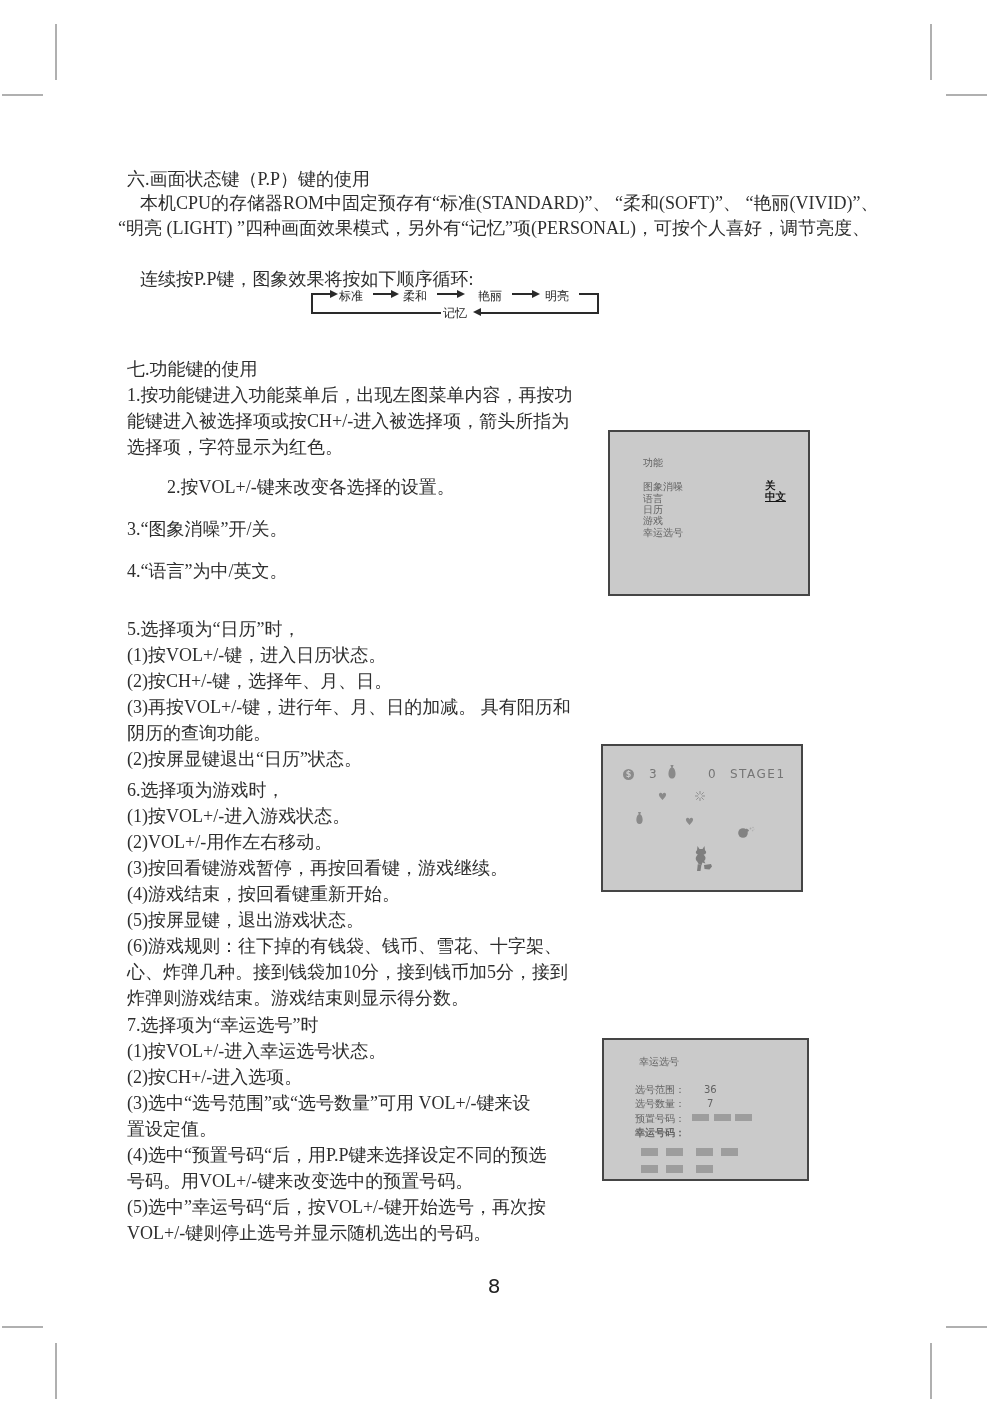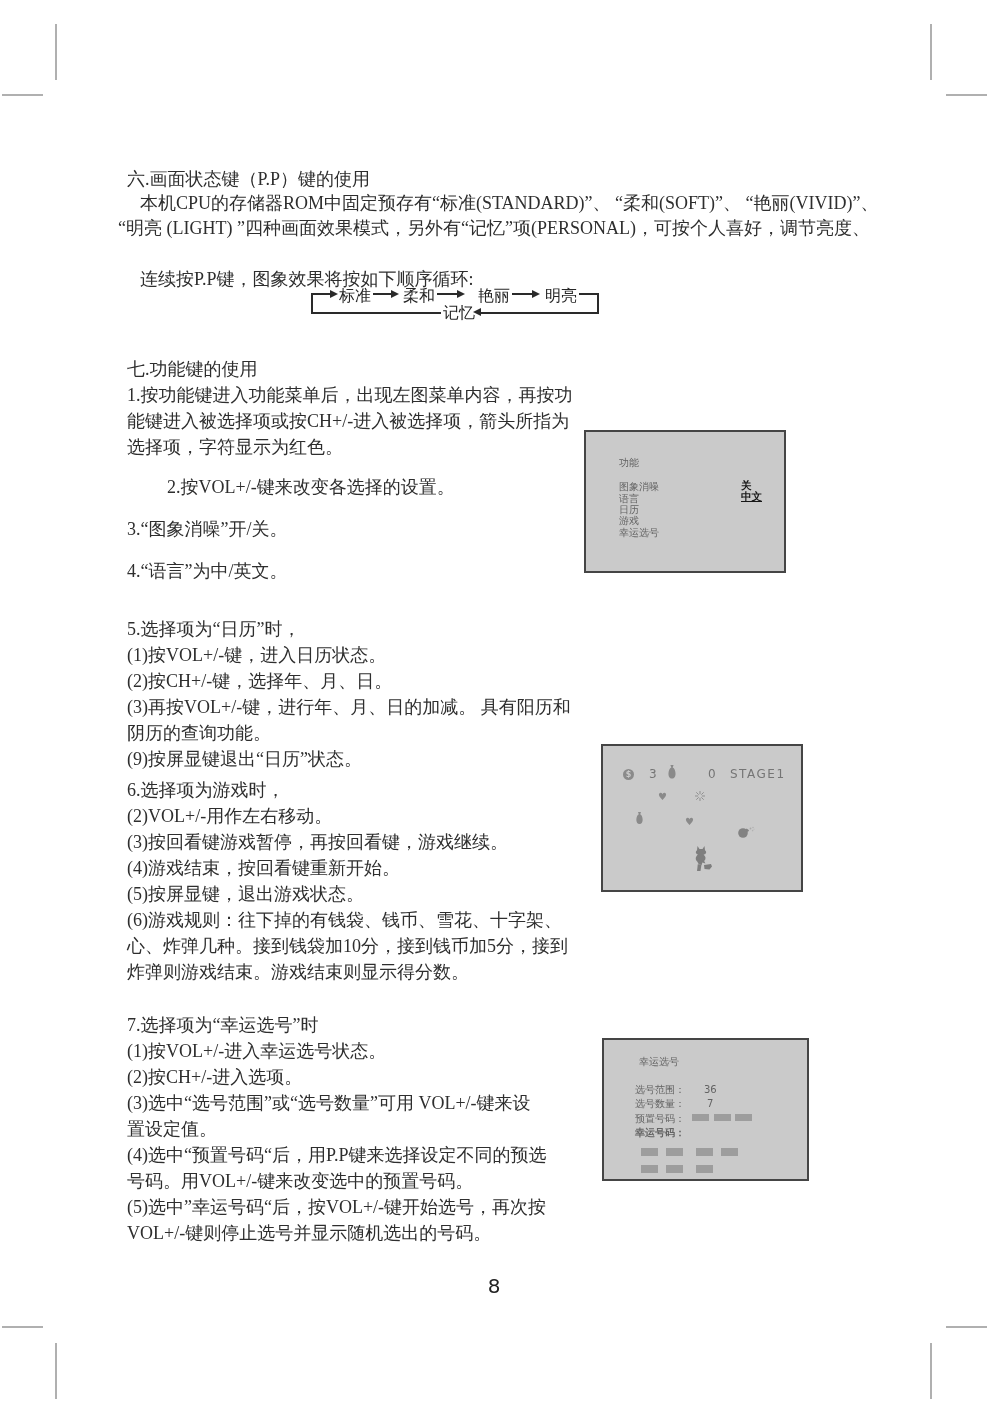--- a/index.html
+++ b/index.html
@@ -9,21 +9,21 @@
   
   .blk{position:absolute;left:127px;}
   .ln{font-size:18px;line-height:26px;height:26px;white-space:nowrap;}
   .lh25 .ln{line-height:25px;height:25px;}
   .indent{text-indent:13px;}
   .qhang{margin-left:-9px;}
   
   .mark{position:absolute;background:#b0b0b0;}
   
   .diagram{position:absolute;left:305px;top:285px;width:300px;height:46px;}
-  .dnode{position:absolute;font-size:16px;line-height:20px;white-space:nowrap;color:#262626;}
+  .dnode{position:absolute;font-size:12px;line-height:20px;white-space:nowrap;color:#262626;}
   .hline{position:absolute;height:2px;background:#2a2a2a;}
   .vline{position:absolute;width:2px;background:#2a2a2a;}
   .tri-r{position:absolute;width:0;height:0;border-top:4px solid transparent;border-bottom:4px solid transparent;border-left:8px solid #2a2a2a;}
   .tri-l{position:absolute;width:0;height:0;border-top:4px solid transparent;border-bottom:4px solid transparent;border-right:8px solid #2a2a2a;}
   
   .osd{position:absolute;background:#cacaca;border:2px solid #454545;box-sizing:border-box;
        font-family:"DejaVu Sans", sans-serif;color:#636363;}
   .osd .t{position:absolute;font-size:10px;line-height:11px;white-space:nowrap;}
   .osd .val{font-weight:bold;color:#161616;font-size:10.5px;}
   .coin{position:absolute;width:11px;height:11px;border-radius:50%;background:#8a8a8a;color:#cacaca;
@@ -97,45 +97,46 @@
   </div>
   <div class="blk" style="top:558px;">
     <div class="ln">4.“语言”为中/英文。</div>
   </div>
   <div class="blk" style="top:616px;">
     <div class="ln">5.选择项为“日历”时，</div>
     <div class="ln">(1)按VOL+/-键，进入日历状态。</div>
     <div class="ln">(2)按CH+/-键，选择年、月、日。</div>
     <div class="ln">(3)再按VOL+/-键，进行年、月、日的加减。 具有阳历和</div>
     <div class="ln">阴历的查询功能。</div>
-    <div class="ln">(9)按屏显键退出“日历”状态。</div>
+    <div class="ln">(2)按屏显键退出“日历”状态。</div>
   </div>
   <div class="blk" style="top:777px;">
     <div class="ln">6.选择项为游戏时，</div>
+    <div class="ln">(1)按VOL+/-进入游戏状态。</div>
     <div class="ln">(2)VOL+/-用作左右移动。</div>
     <div class="ln">(3)按回看键游戏暂停，再按回看键，游戏继续。</div>
     <div class="ln">(4)游戏结束，按回看键重新开始。</div>
     <div class="ln">(5)按屏显键，退出游戏状态。</div>
     <div class="ln">(6)游戏规则：往下掉的有钱袋、钱币、雪花、十字架、</div>
     <div class="ln">心、炸弹几种。接到钱袋加10分，接到钱币加5分，接到</div>
     <div class="ln">炸弹则游戏结束。游戏结束则显示得分数。</div>
   </div>
   <div class="blk" style="top:1012px;">
     <div class="ln">7.选择项为“幸运选号”时</div>
     <div class="ln">(1)按VOL+/-进入幸运选号状态。</div>
     <div class="ln">(2)按CH+/-进入选项。</div>
     <div class="ln">(3)选中“选号范围”或“选号数量”可用 VOL+/-键来设</div>
     <div class="ln">置设定值。</div>
     <div class="ln">(4)选中“预置号码“后，用P.P键来选择设定不同的预选</div>
     <div class="ln">号码。用VOL+/-键来改变选中的预置号码。</div>
     <div class="ln">(5)选中”幸运号码“后，按VOL+/-键开始选号，再次按</div>
     <div class="ln">VOL+/-键则停止选号并显示随机选出的号码。</div>
   </div>
 
-  <div class="osd" style="left:584px;top:430px;width:202px;height:143px;">
+  <div class="osd" style="left:608px;top:430px;width:202px;height:166px;">
     <div class="t" style="left:33px;top:25px;">功能</div>
     <div class="t" style="left:33px;top:49px;">图象消噪</div>
     <div class="t" style="left:33px;top:61px;">语言</div>
     <div class="t" style="left:33px;top:72px;">日历</div>
     <div class="t" style="left:33px;top:83px;">游戏</div>
     <div class="t" style="left:33px;top:95px;">幸运选号</div>
     <div class="t val" style="left:155px;top:48px;">关</div>
     <div class="t val" style="left:155px;top:59px;text-decoration:underline;">中文</div>
   </div>
 

